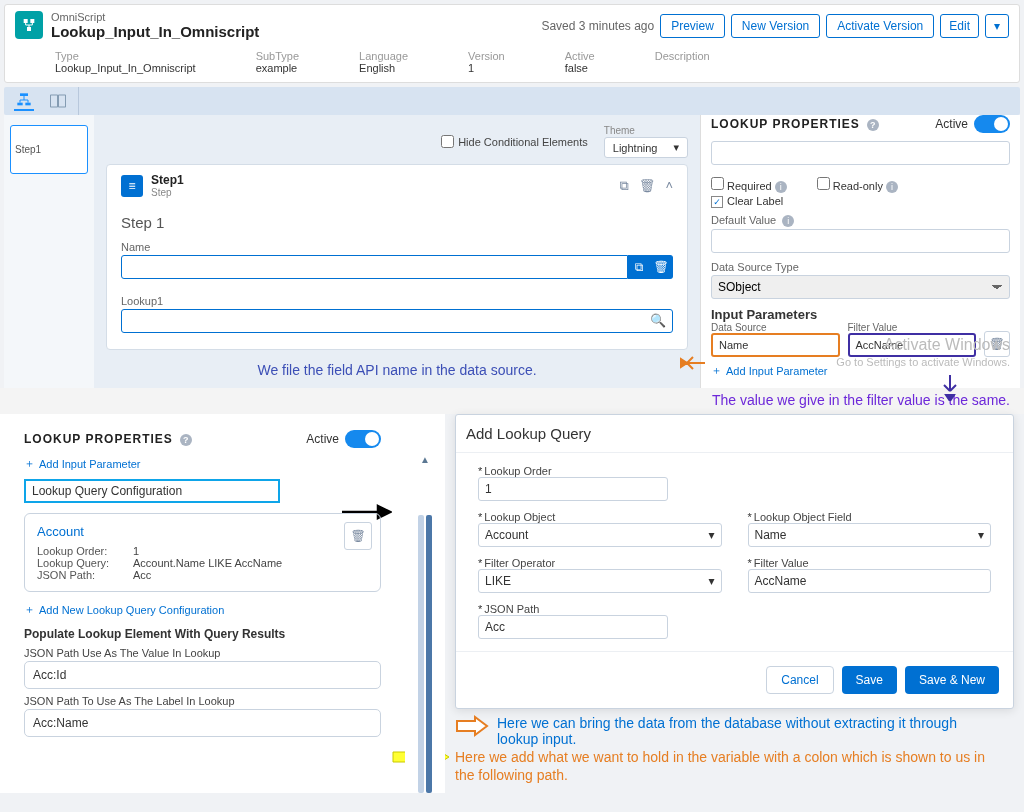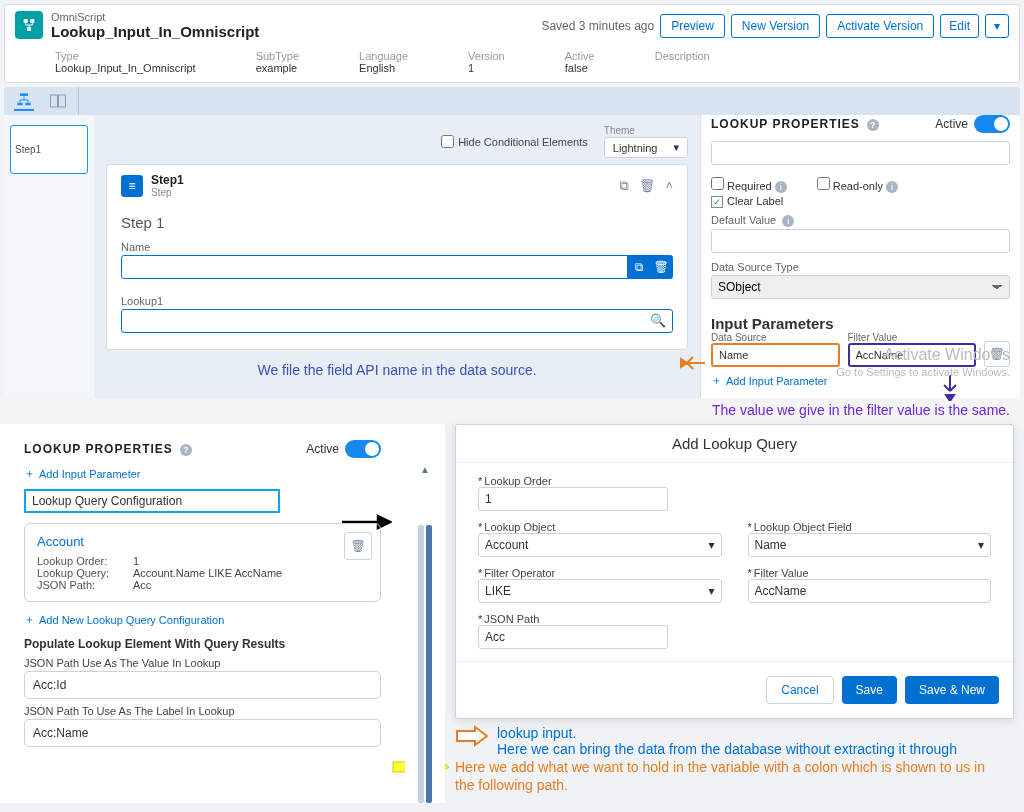--- a/index.html
+++ b/index.html
@@ -53,21 +53,21 @@
 .tab { padding: 6px 10px; color: #555; cursor: pointer; }
 .tab.active { font-weight: bold; border-bottom: 2px solid #0070d2; color: #111; }
 .sect-hdr { display:flex; justify-content: space-between; align-items: center; font-size: 12px; margin-bottom: 8px; }
 .sect-hdr .t { letter-spacing: 1px; font-weight: bold; color: #222; }
 .toggle { width: 36px; height: 18px; background: #1589ee; border-radius: 9px; position: relative; }
 .toggle::after { content:''; position:absolute; right:2px; top:2px; width:14px; height:14px; background:#fff; border-radius:50%; }
 .prop-field { border: 1px solid #c9d3df; border-radius: 3px; height: 24px; margin-bottom: 8px; width: 100%; padding: 2px 6px; font-size:12px; }
 .checks { display:flex; gap: 30px; margin: 4px 0 2px 0; font-size: 11px; color: #333; align-items: center;}
 .info-dot { width: 12px; height: 12px; background: #aab4c2; border-radius: 50%; display: inline-flex; align-items: center; justify-content: center; color:#fff; font-size:9px; margin-left:3px;}
 .cv-chk { width:12px;height:12px;border:1px solid #888;display:inline-flex;align-items:center;justify-content:center;font-size:9px;color:#0070d2;margin-right:4px;vertical-align:middle;}
-.param-hdr { font-weight: bold; font-size: 15px; margin-top: 8px; }
+.param-hdr { font-weight: bold; font-size: 13px; }
 .param-row { display:flex; gap: 8px; align-items: flex-end; }
 .param-col { flex:1; }
 .param-col .pl { font-size:10px; color:#666; }
 .param-col .pv { border:1px solid #c9d3df; border-radius:3px; padding:4px 6px; font-size:11px; }
 .param-col.orange .pv { border: 2px solid #e67e22; }
 .param-col.purple .pv { border: 2px solid #3f2fa3; }
 .del-btn { width: 26px; height: 26px; border:1px solid #c9d3df; border-radius:3px; display:flex;align-items:center;justify-content:center; color:#7a8aa0;}
 .add-link { color: #0070d2; font-size: 11px; margin-top: 6px; display: flex; align-items: center; gap: 4px;}
 .watermark { position:absolute; color:#bbb; font-size:16px; pointer-events:none;}
 .caption-right { color:#6d28d9; font-size:14px; text-align:right; padding: 4px 14px 6px 0; background:#f4f4f4; }
@@ -84,21 +84,21 @@
 .kv .k { width: 96px; color:#555; }
 .sub-hdr { font-size:12px; font-weight:bold; margin:10px 0 4px 0; }
 .fld-lbl2 { font-size:11px; color:#444; margin-top:6px; }
 .out-box { border:1px solid #c9d3df; border-radius:5px; padding:6px 8px; font-size:12px; margin-top:2px; }
 .low-gutter { width: 40px; position:relative; background:#fff; display:flex; flex-direction:column; align-items:center; }
 .bar-pair { display:flex; gap:2px; height: 100%; padding-top: 50px; }
 .vbar { width: 6px; background: #c2d2e6; border-radius:2px; }
 .vbar.b2 { background:#4b77a8; }
 .low-right { flex:1; padding: 0 10px 10px 10px; background:transparent; }
 .modal { border:1px solid #c9d3df; background:#fff; border-radius:3px; box-shadow: 0 2px 10px rgba(0,0,0,0.1);}
-.modal-hdr { text-align:center; font-size:15px; padding: 10px; border-bottom:1px solid #eceff3;}
+.modal-hdr { font-size:15px; padding: 10px; border-bottom:1px solid #eceff3;}
 .modal-body { padding: 12px 22px; display:grid; grid-template-columns: 1fr 1fr; gap: 10px 26px; }
 .mb-field .ml { font-size:11px; color:#444; }
 .mb-field .ml::before { content:'*'; color:#333; margin-right:2px;}
 .mb-field .mv { border:1px solid #c9d3df; border-radius:3px; padding:4px 6px; font-size:12px; display:flex; justify-content:space-between; align-items:center;}
 .mb-field.span2 { grid-column: 1 / span 2; }
 .mb-field.narrow .mv, .mb-field.span2 .mv { width: 190px; }
 .modal-ftr { display:flex; justify-content:flex-end; gap:8px; padding:14px 14px; border-top:1px solid #eceff3;}
 .btn-pri { background:#0070d2; color:#fff; border:none; border-radius:4px; padding:6px 14px; font-size:12px;}
 .btn-sec { background:#fff; color:#0070d2; border:1px solid #c9d3df; border-radius:4px; padding:6px 14px; font-size:12px;}
 .anno-ora { color:#0070d2; font-size:14px; }
@@ -389,20 +389,20 @@
         <button class="btn-pri">Save</button>
         <button class="btn-pri">Save &amp; New</button>
       </div>
     </div>
 
     <div class="anno-ora-lead">
       <svg width="34" height="22">
           <path d="M2 6 L20 6 L20 2 L32 11 L20 20 L20 16 L2 16 Z" fill="#fff" stroke="#e67e22" stroke-width="2"></path>
         </svg>
       <div>
+        <div class="anno-ora">Here we can bring the data from the database without extracting it through</div>
         <div class="anno-ora">lookup input.</div>
-        <div class="anno-ora">Here we can bring the data from the database without extracting it through</div>
       </div>
     </div>
     <div class="anno-yel">Here we add what we want to hold in the variable with a colon which is shown to us in</div>
     <div class="anno-yel">the following path.</div>
   </div>
 </div>
 
 </body></html>

